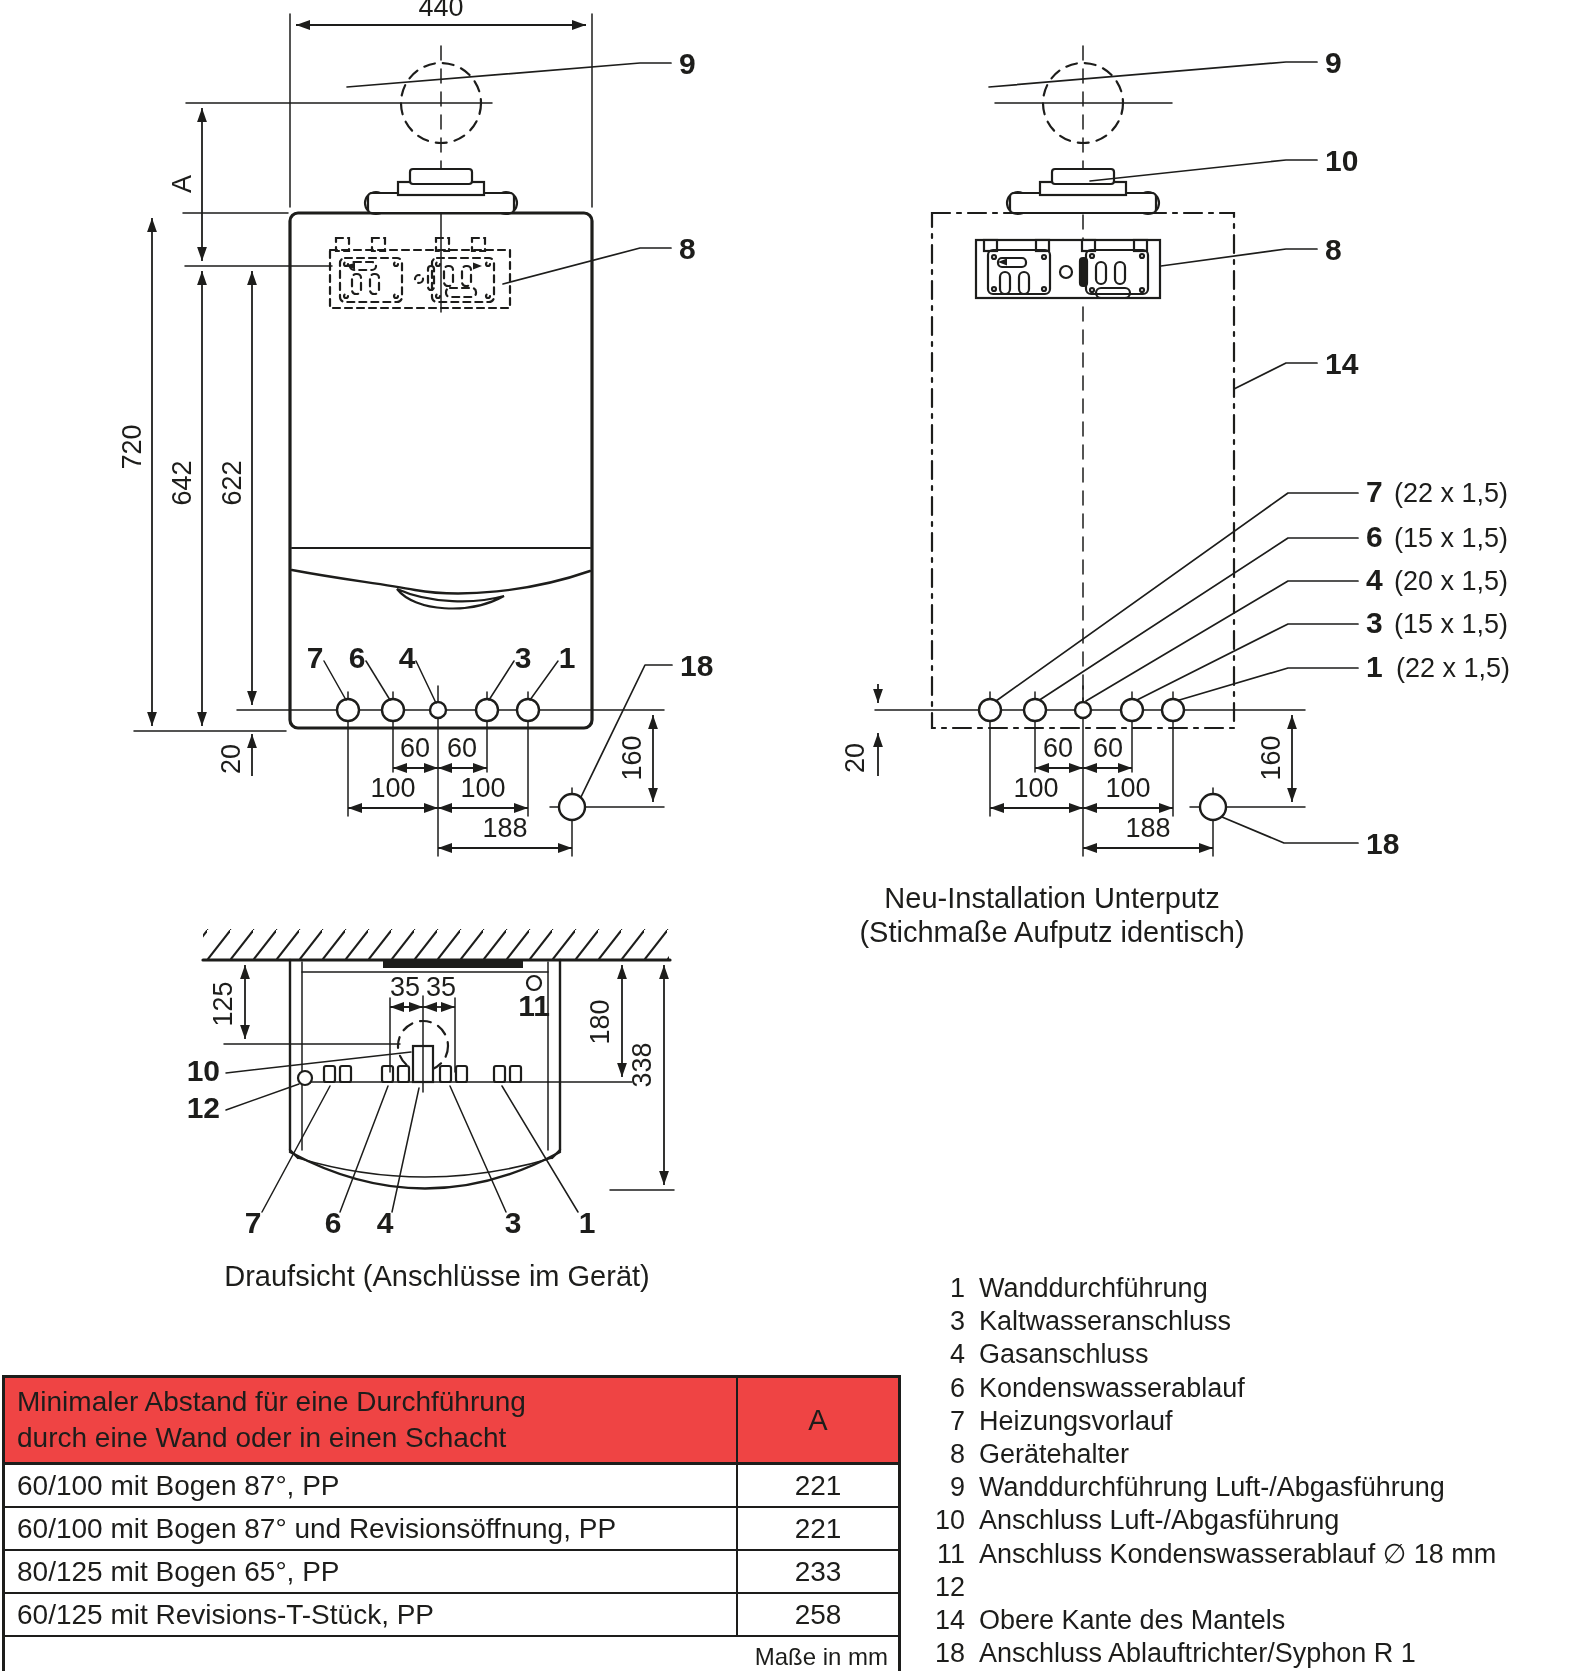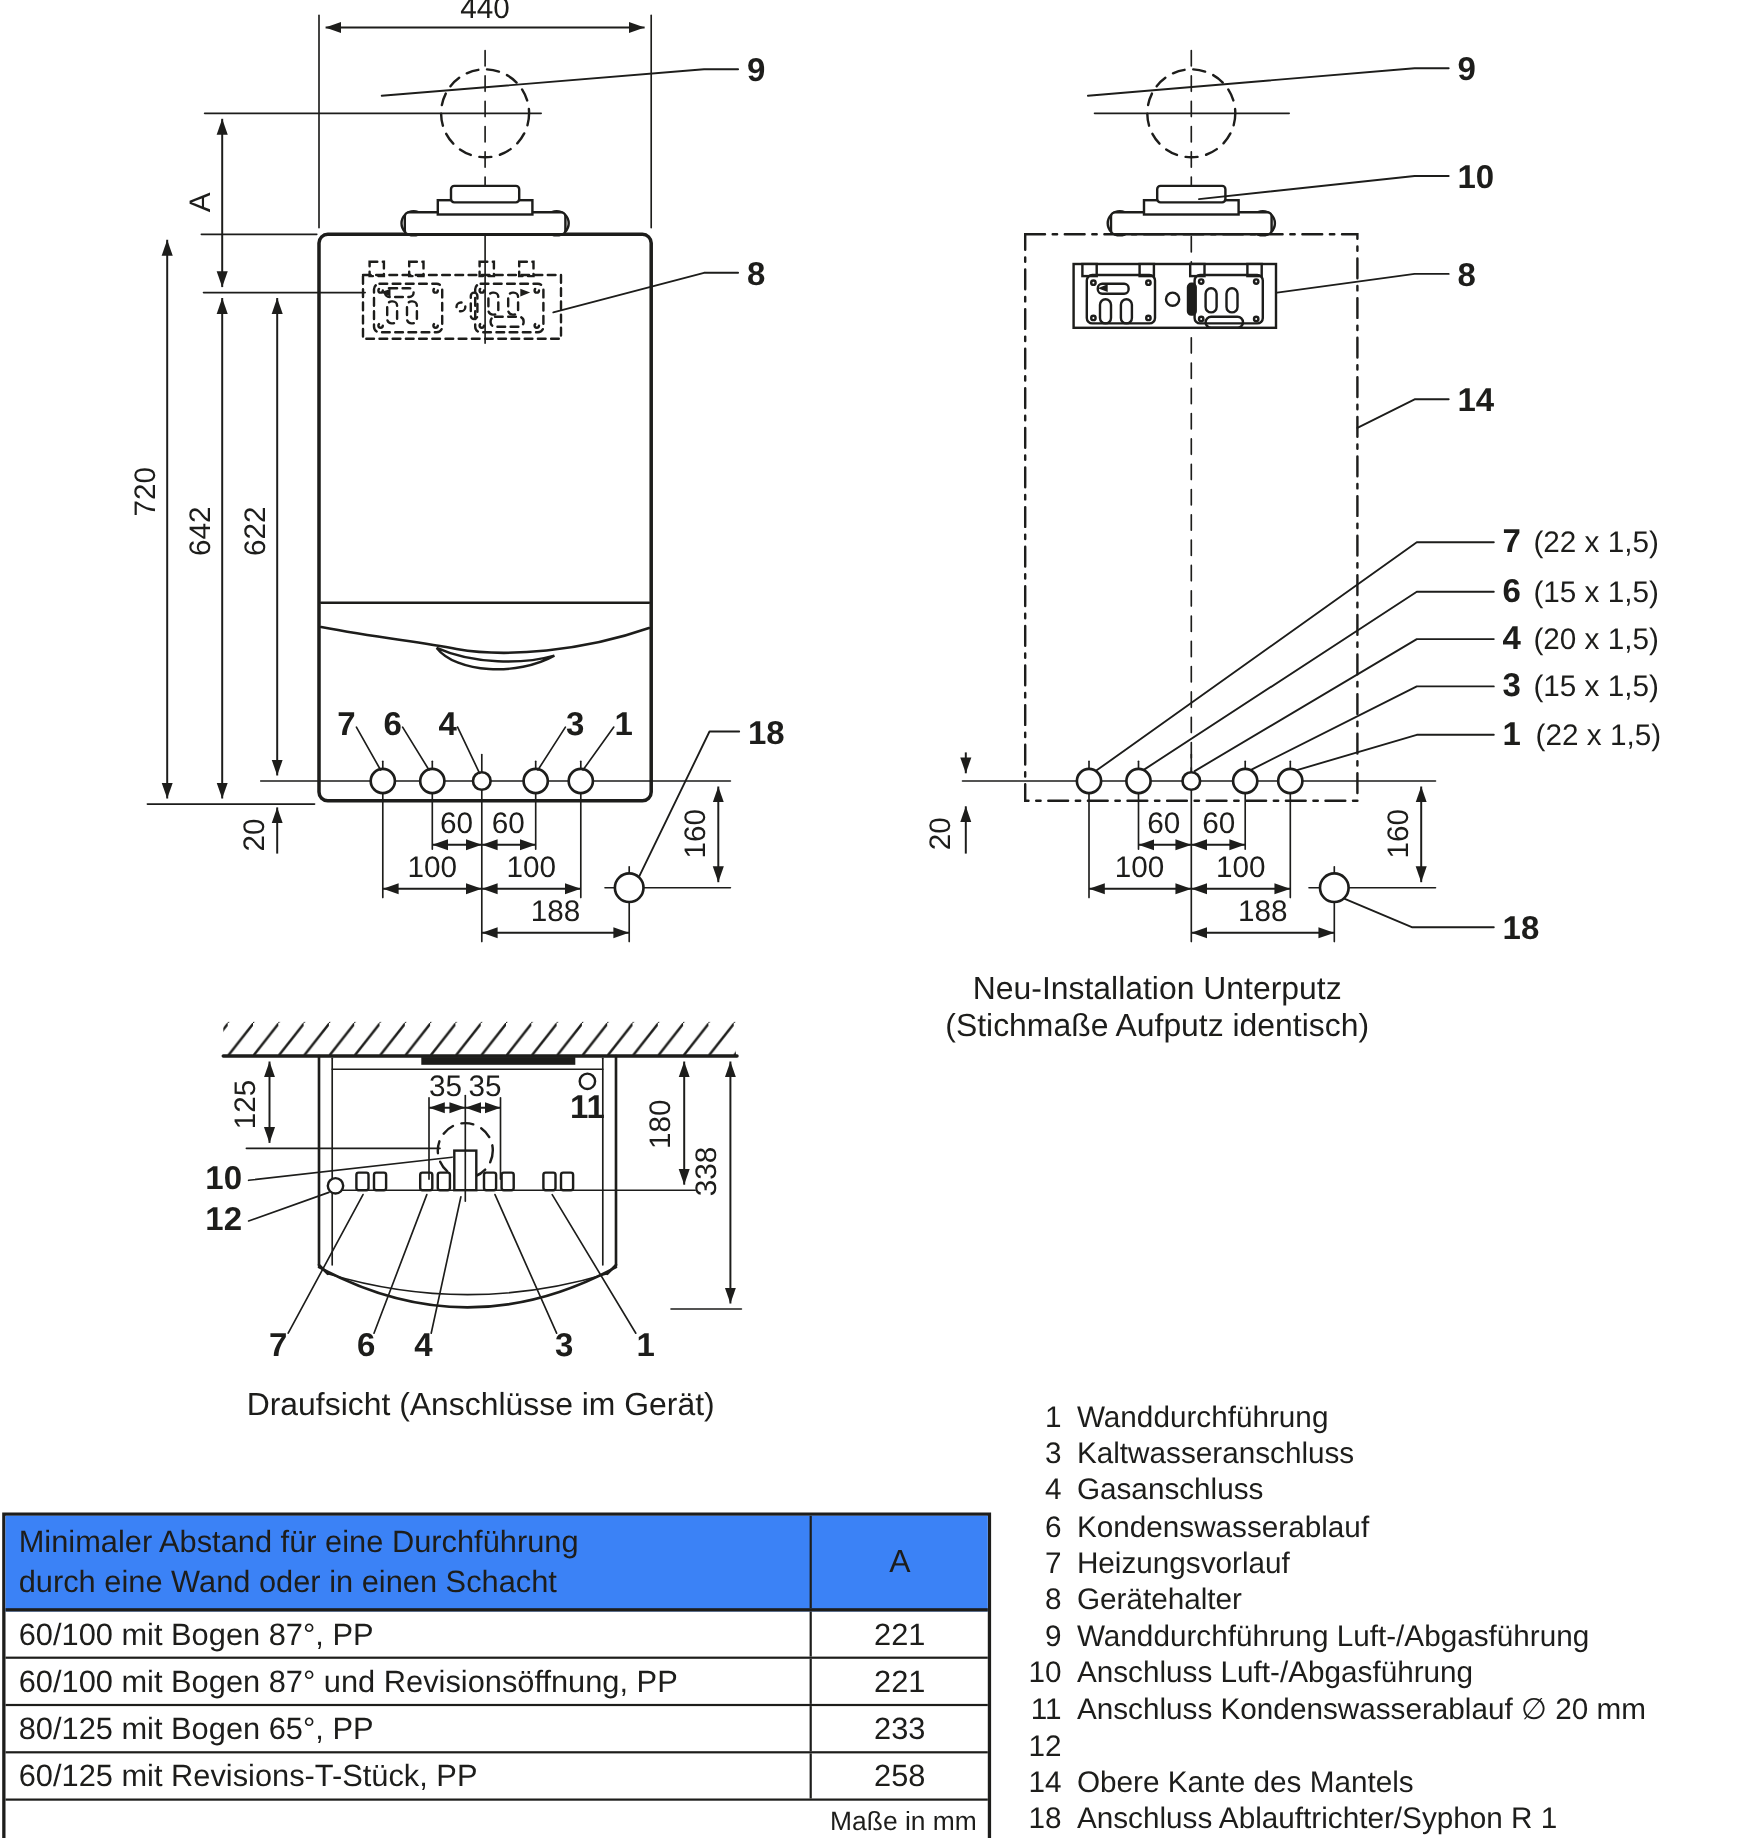--- a/index.html
+++ b/index.html
@@ -19,21 +19,21 @@
   .dimln{stroke:#1d1d1b;fill:none;stroke-width:1.8;marker-start:url(#ah);marker-end:url(#ah);}
   .dimend{stroke:#1d1d1b;fill:none;stroke-width:1.8;marker-end:url(#ah);}
   .dimstart{stroke:#1d1d1b;fill:none;stroke-width:1.8;marker-start:url(#ah);}
   .wfill{fill:#fff;}
   .dsh{stroke-dasharray:11 8;}
   .dshsm{stroke-dasharray:7 5;}
   .cl{stroke-dasharray:14 9;}
   .dd{stroke-dasharray:18 7 4 7;}
   
   .tbl{position:absolute;left:2px;top:1375px;width:893px;border:3px solid #1d1d1b;font-size:28px;}
-  .tbl-head{display:flex;background:#3b82f6;border-bottom:3px solid #1d1d1b;}
+  .tbl-head{display:flex;background:#ef4444;border-bottom:3px solid #1d1d1b;}
   .tbl-row{display:flex;border-bottom:2px solid #1d1d1b;height:41px;}
   .tbl-label{flex:1;padding:0 16px 0 12px;display:flex;align-items:center;}
   .tbl-a{width:160px;border-left:2px solid #1d1d1b;display:flex;align-items:center;justify-content:center;}
   .tbl-head .tbl-label{display:block;padding:6px 0 6px 12px;line-height:36px;}
   .tbl-head .tbl-a{font-size:29px;}
   .tbl-foot{height:40px;display:flex;align-items:center;justify-content:flex-end;
             padding-right:10px;font-size:24px;}
   
   .legend{position:absolute;left:903px;top:1272px;font-size:27px;line-height:33.2px;}
   .leg-row{display:flex;}
@@ -452,21 +452,21 @@
   <div class="leg-row">
     <span class="leg-num">9</span>
     <span>Wanddurchführung Luft-/Abgasführung</span>
   </div>
   <div class="leg-row">
     <span class="leg-num">10</span>
     <span>Anschluss Luft-/Abgasführung</span>
   </div>
   <div class="leg-row">
     <span class="leg-num">11</span>
-    <span>Anschluss Kondenswasserablauf ∅ 20 mm</span>
+    <span>Anschluss Kondenswasserablauf ∅ 18 mm</span>
   </div>
   <div class="leg-row">
     <span class="leg-num">12</span>
   </div>
   <div class="leg-row">
     <span class="leg-num">14</span>
     <span>Obere Kante des Mantels</span>
   </div>
   <div class="leg-row">
     <span class="leg-num">18</span>

